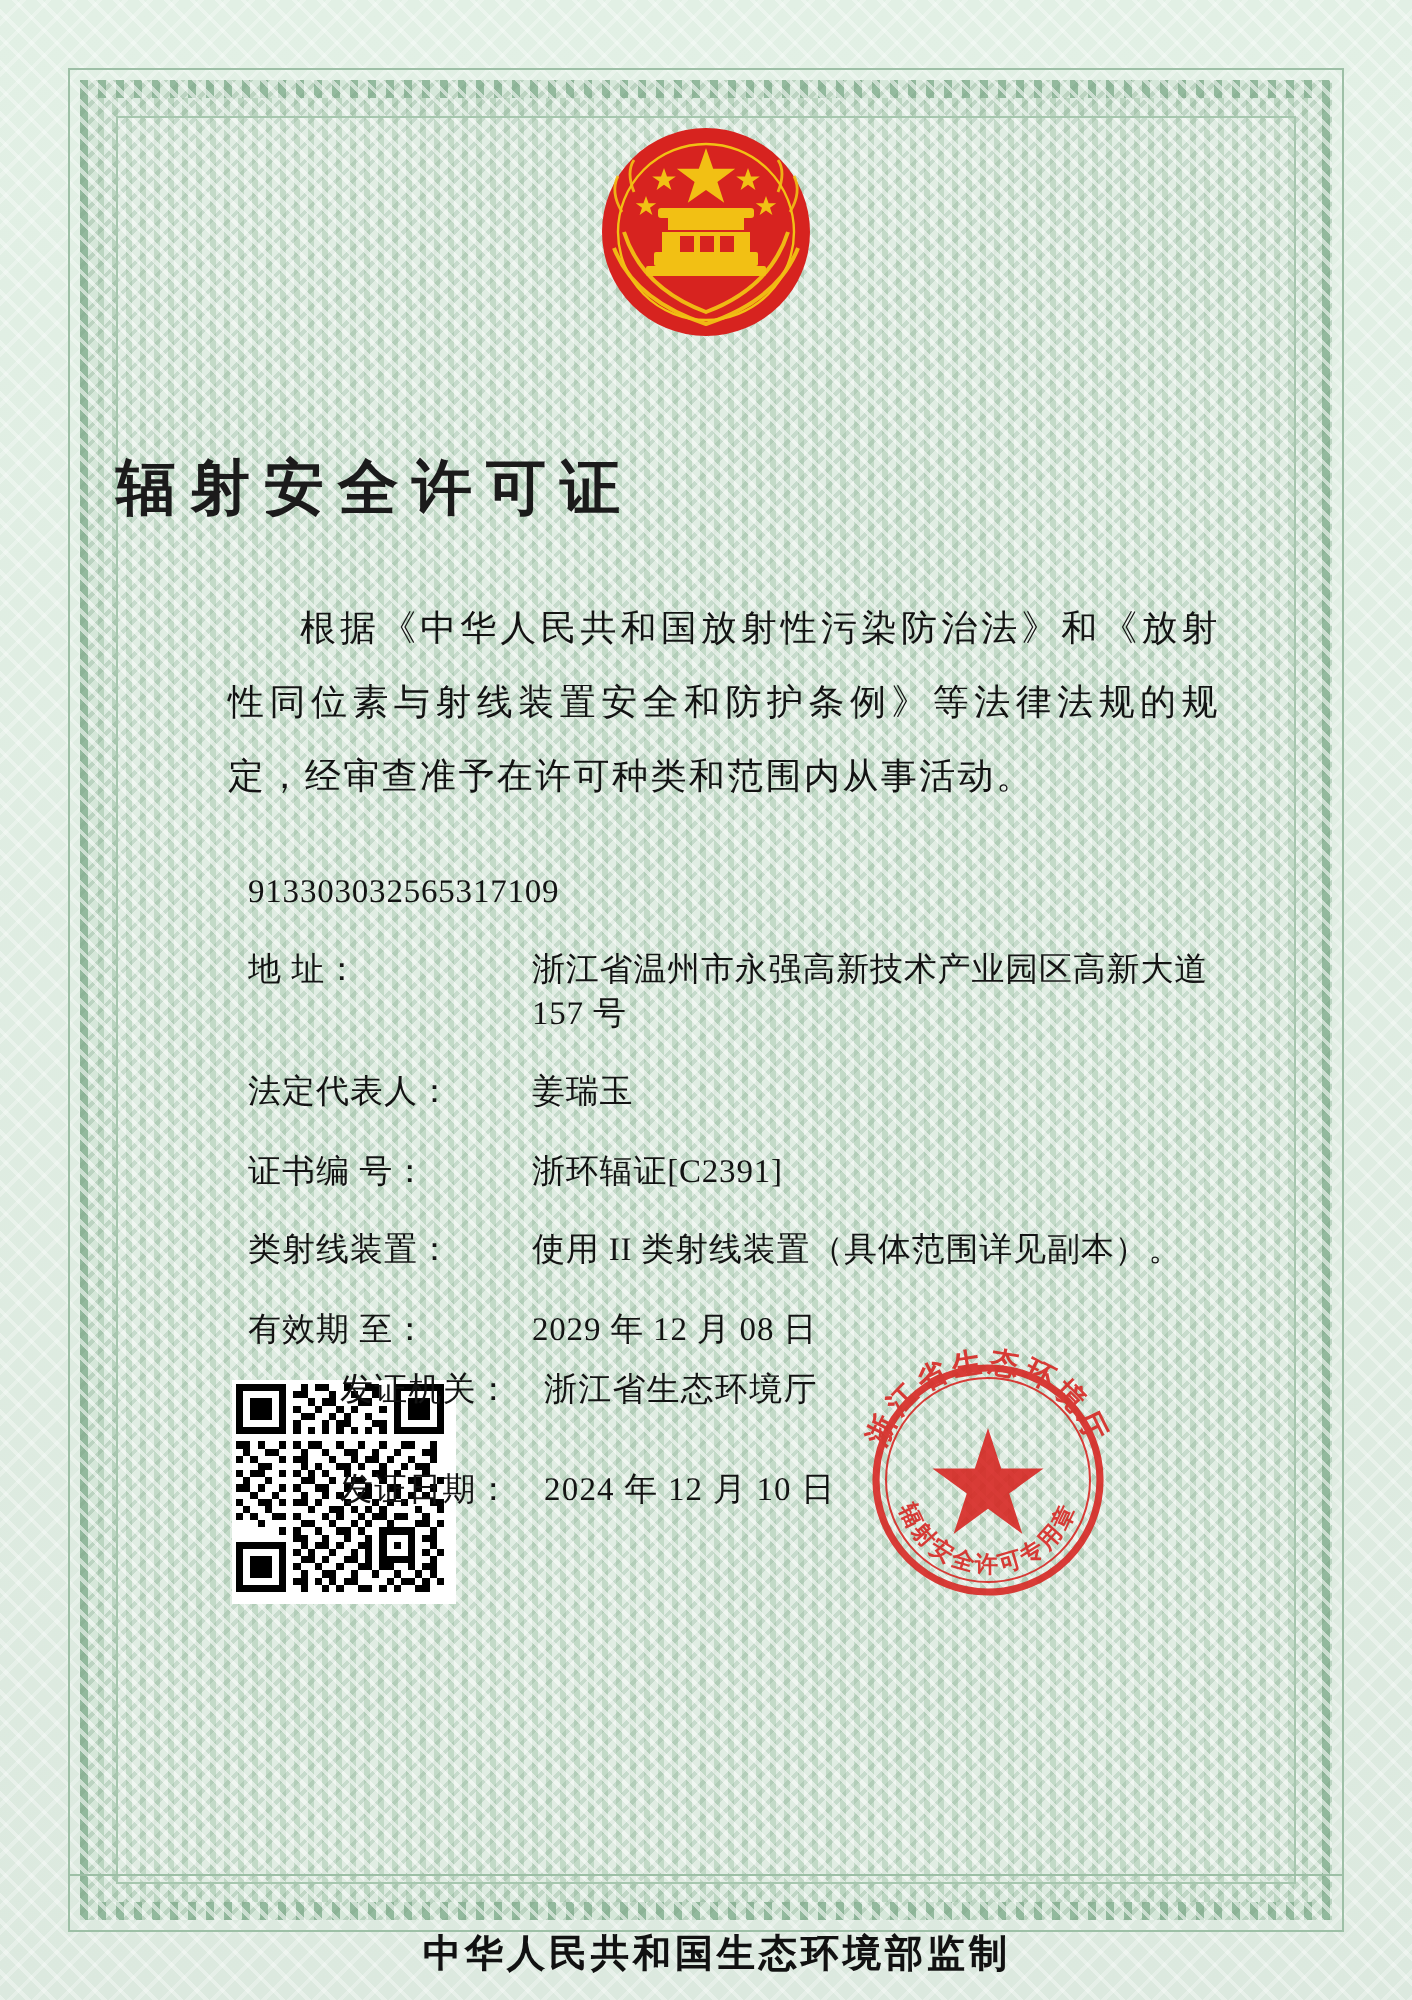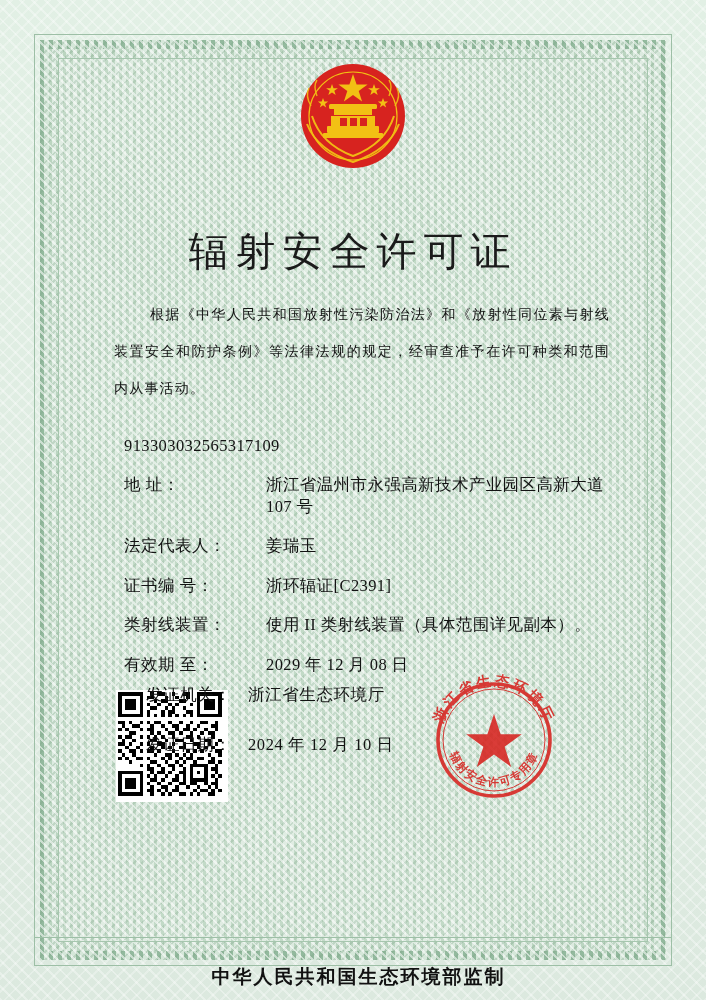--- a/index.html
+++ b/index.html
@@ -80,35 +80,34 @@
     width: 132px;
     height: 132px;
   }
 
   
   .doc-title {
     position: absolute;
     top: 176px;
     left: 0;
     right: 0;
-    text-align: center;
-    font-size: 40px;
+    font-size: 30px;
     letter-spacing: 7px;
-    font-weight: normal;
+    font-weight: bold;
     color: #1b1b1b;
     font-family: "Liberation Serif", serif;
   }
 
   
   .preamble {
     position: absolute;
     top: 248px;
     left: 56px;
     right: 38px;
-    font-size: 14px;
+    font-size: 18px;
     line-height: 37px;
     color: #131313;
     text-align: justify;
     text-indent: 36px;
     letter-spacing: 1.2px;
   }
 
   
   .fields {
     position: absolute;
@@ -143,21 +142,21 @@
     position: absolute;
     top: 636px;
     left: 0;
     right: 0;
   }
   .issuer-line {
     display: flex;
     font-size: 16.5px;
     color: #131313;
     margin-bottom: 28px;
-    padding-left: 88px;
+    padding-left: 112px;
     letter-spacing: 0.6px;
   }
   .issuer-label {
     flex: 0 0 auto;
     display: flex;
     justify-content: space-between;
     width: 96px;
   }
   .issuer-value {
     margin-left: 6px;
@@ -258,21 +257,21 @@
     <div class="doc-title">辐射安全许可证</div>
 
     <div class="preamble">根据《中华人民共和国放射性污染防治法》和《放射性同位素与射线装置安全和防护条例》等法律法规的规定，经审查准予在许可种类和范围内从事活动。</div>
 
     <div class="fields">
       <div class="field-row">
         <span class="field-value num">913303032565317109</span>
       </div>
       <div class="field-row">
         <span class="field-label">地 址：</span>
-        <span class="field-value">浙江省温州市永强高新技术产业园区高新大道 107 号</span>
+        <span class="field-value">浙江省温州市永强高新技术产业园区高新大道 157 号</span>
       </div>
       <div class="field-row">
         <span class="field-label">法定代表人：</span>
         <span class="field-value">姜瑞玉</span>
       </div>
       <div class="field-row">
         <span class="field-label">证书编 号：</span>
         <span class="field-value">浙环辐证[C2391]</span>
       </div>
       <div class="field-row">

